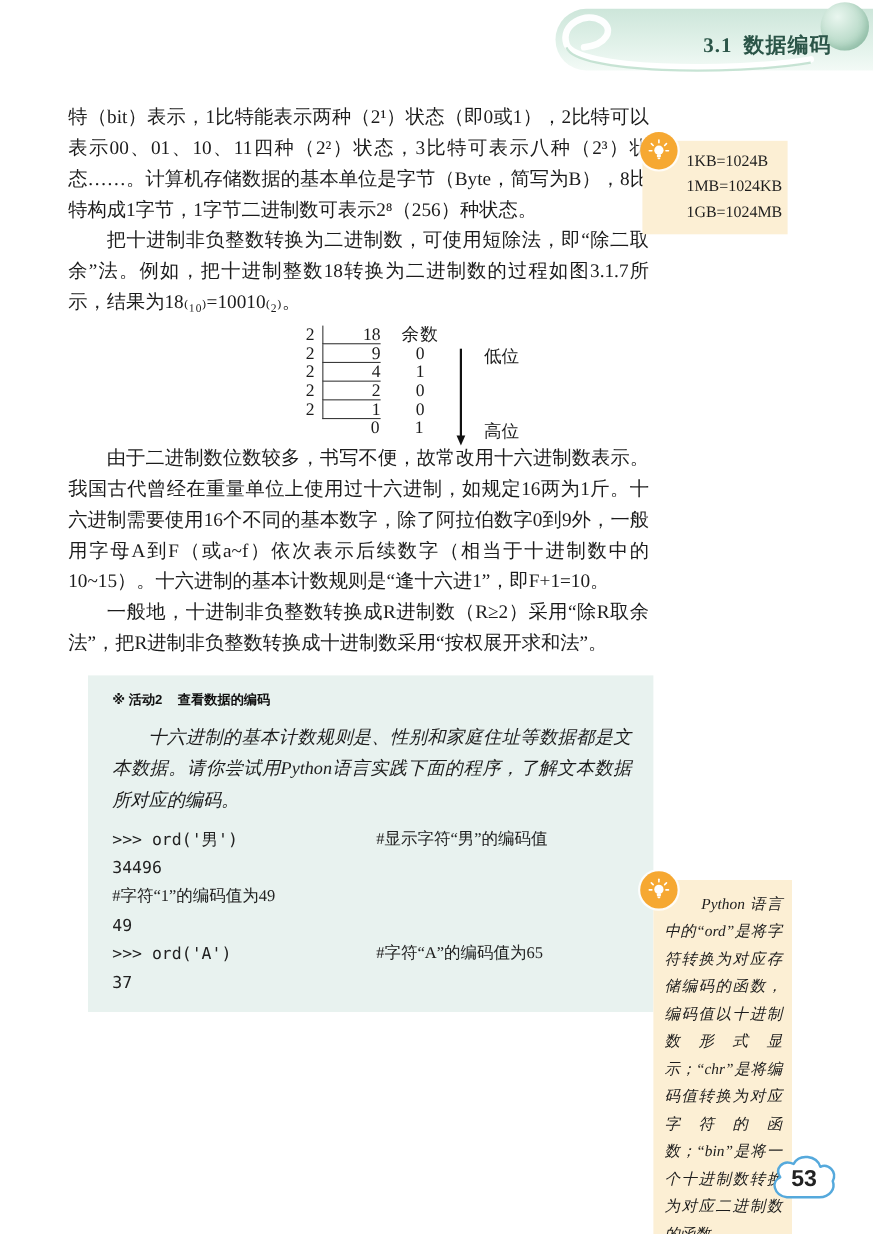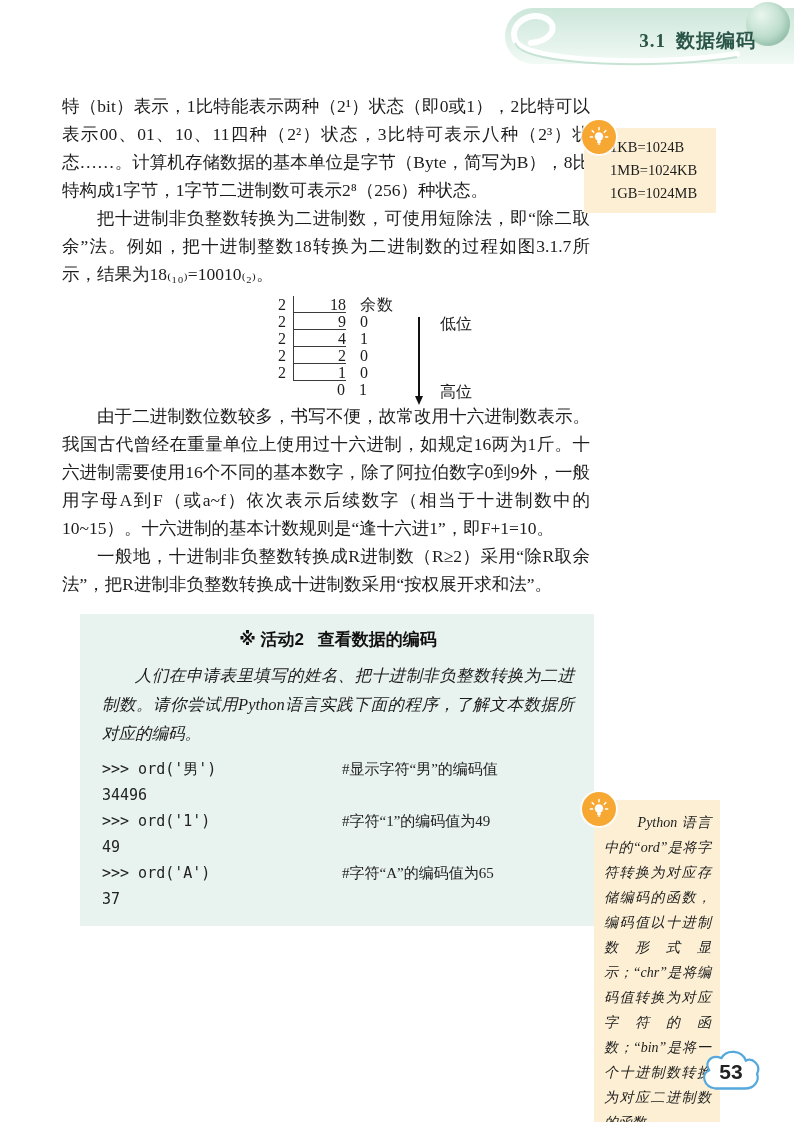--- a/index.html
+++ b/index.html
@@ -33,21 +33,21 @@
     font-size:17.5px;line-height:28px;margin:0;text-align:justify;
     text-justify:inter-ideograph;
   }
   .para.indent{text-indent:2em;}
   
   .figure-wrap{position:relative;margin:8px 0 0 198px;width:260px;height:106px;}
   .div-row{display:flex;height:17px;font-size:16px;line-height:17px;}
   .cell-divisor{width:26px;text-align:right;padding-right:7px;}
   .cell-dividend{width:52px;text-align:right;}
   .bar{border-left:1.5px solid #3a3a3a;border-bottom:1.5px solid #3a3a3a;}
-  .cell-remainder{width:44px;margin-left:14px;}
+  .cell-remainder{width:44px;text-align:center;margin-left:14px;}
   .rem-header{letter-spacing:1px;}
   .fig-arrow{position:absolute;left:158px;top:21px;width:0;height:80px;border-left:2px solid #111;}
   .fig-arrow:after{
     content:"";position:absolute;left:-5px;bottom:-8px;width:0;height:0;
     border-left:4px solid transparent;border-right:4px solid transparent;border-top:9px solid #111;
   }
   .fig-label{position:absolute;left:180px;font-size:16px;}
   .fig-label.low{top:18px;}
   .fig-label.high{top:86px;}
   .fig-caption{
@@ -55,41 +55,41 @@
     font-family:"Liberation Sans","DejaVu Sans",sans-serif;color:#222;
   }
   .fig-caption .cap-no{margin-right:14px;}
   
   .activity-box{
     position:relative;margin:16px 0 0 18px;width:472px;
     background:#e8f2ef;padding:14px 20px 14px 22px;
   }
   .activity-title{
     font-family:"Liberation Sans","DejaVu Sans",sans-serif;
-    font-weight:bold;font-size:17px;margin:0 0 10px 0;color:#111;text-align:center;
+    font-weight:bold;font-size:12px;margin:0 0 10px 0;color:#111;
   }
   .activity-title .act-no{margin-right:14px;}
   .activity-intro{
     font-size:16.5px;line-height:29px;margin:0 0 8px 0;text-indent:2em;
     font-style:italic;text-align:justify;
   }
   .code-line{display:flex;font-size:15px;line-height:26px;}
   .code-part{
     width:240px;flex:0 0 240px;
     font-family:"DejaVu Sans Mono","Liberation Mono",monospace;color:#222;
     white-space:pre;
   }
   .comment-part{
     font-family:"Liberation Serif","DejaVu Serif",serif;color:#222;font-size:15px;
   }
   
   .side-note{position:absolute;left:596px;}
   .side-note .note-box{background:#fcefd4;}
   .note1{top:128px;width:120px;}
-  .note1 .note-box{padding:8px 8px 8px 26px;margin-left:-12px;}
+  .note1 .note-box{padding:8px 8px 8px 40px;margin-left:-12px;}
   .note1 .note-line{font-size:14.5px;line-height:23px;white-space:nowrap;}
   .note2{top:800px;width:124px;}
   .note2 .note-box{padding:10px 9px 10px 10px;margin-left:-2px;}
   .note2 .note-text{
     font-size:14px;line-height:25px;font-style:italic;text-align:justify;margin:0;
     text-indent:2.4em;
   }
   .bulb-badge{
     position:absolute;width:34px;height:34px;border-radius:50%;
     background:#f6a832;left:-14px;top:-8px;z-index:2;
@@ -159,32 +159,31 @@
     <span class="fig-label high">高位</span>
   </div>
 
   <p class="para indent">由于二进制数位数较多，书写不便，故常改用十六进制数表示。我国古代曾经在重量单位上使用过十六进制，如规定16两为1斤。十六进制需要使用16个不同的基本数字，除了阿拉伯数字0到9外，一般用字母A到F（或a~f）依次表示后续数字（相当于十进制数中的10~15）。十六进制的基本计数规则是“逢十六进1”，即F+1=10。</p>
   <p class="para indent">一般地，十进制非负整数转换成R进制数（R≥2）采用“除R取余法”，把R进制非负整数转换成十进制数采用“按权展开求和法”。</p>
 
   <div class="activity-box">
     <p class="activity-title">
       <span class="act-no"><span>※</span> <span>活动2</span></span><span>查看数据的编码</span>
     </p>
-    <p class="activity-intro">人们在申请表里填写的姓名、把十进制非负整数转换为二进制数。请你尝试用Python语言实践下面的程序，了解文本数据所对应的编码。</p>
+    <p class="activity-intro">十六进制的基本计数规则是、性别和家庭住址等数据都是文本数据。请你尝试用Python语言实践下面的程序，了解文本数据所对应的编码。</p>
 
     <div class="code-line">
       <span class="code-part">&gt;&gt;&gt; ord('男')</span>
       <span class="comment-part">#显示字符“男”的编码值</span>
     </div>
     <div class="code-line">
       <span class="code-part">34496</span>
       <span class="comment-part"></span>
     </div>
     <div class="code-line">
-      <span class="code-part">&gt;&gt;&gt; ord('1')</span>
       <span class="comment-part">#字符“1”的编码值为49</span>
     </div>
     <div class="code-line">
       <span class="code-part">49</span>
       <span class="comment-part"></span>
     </div>
     <div class="code-line">
       <span class="code-part">&gt;&gt;&gt; ord('A')</span>
       <span class="comment-part">#字符“A”的编码值为65</span>
     </div>

